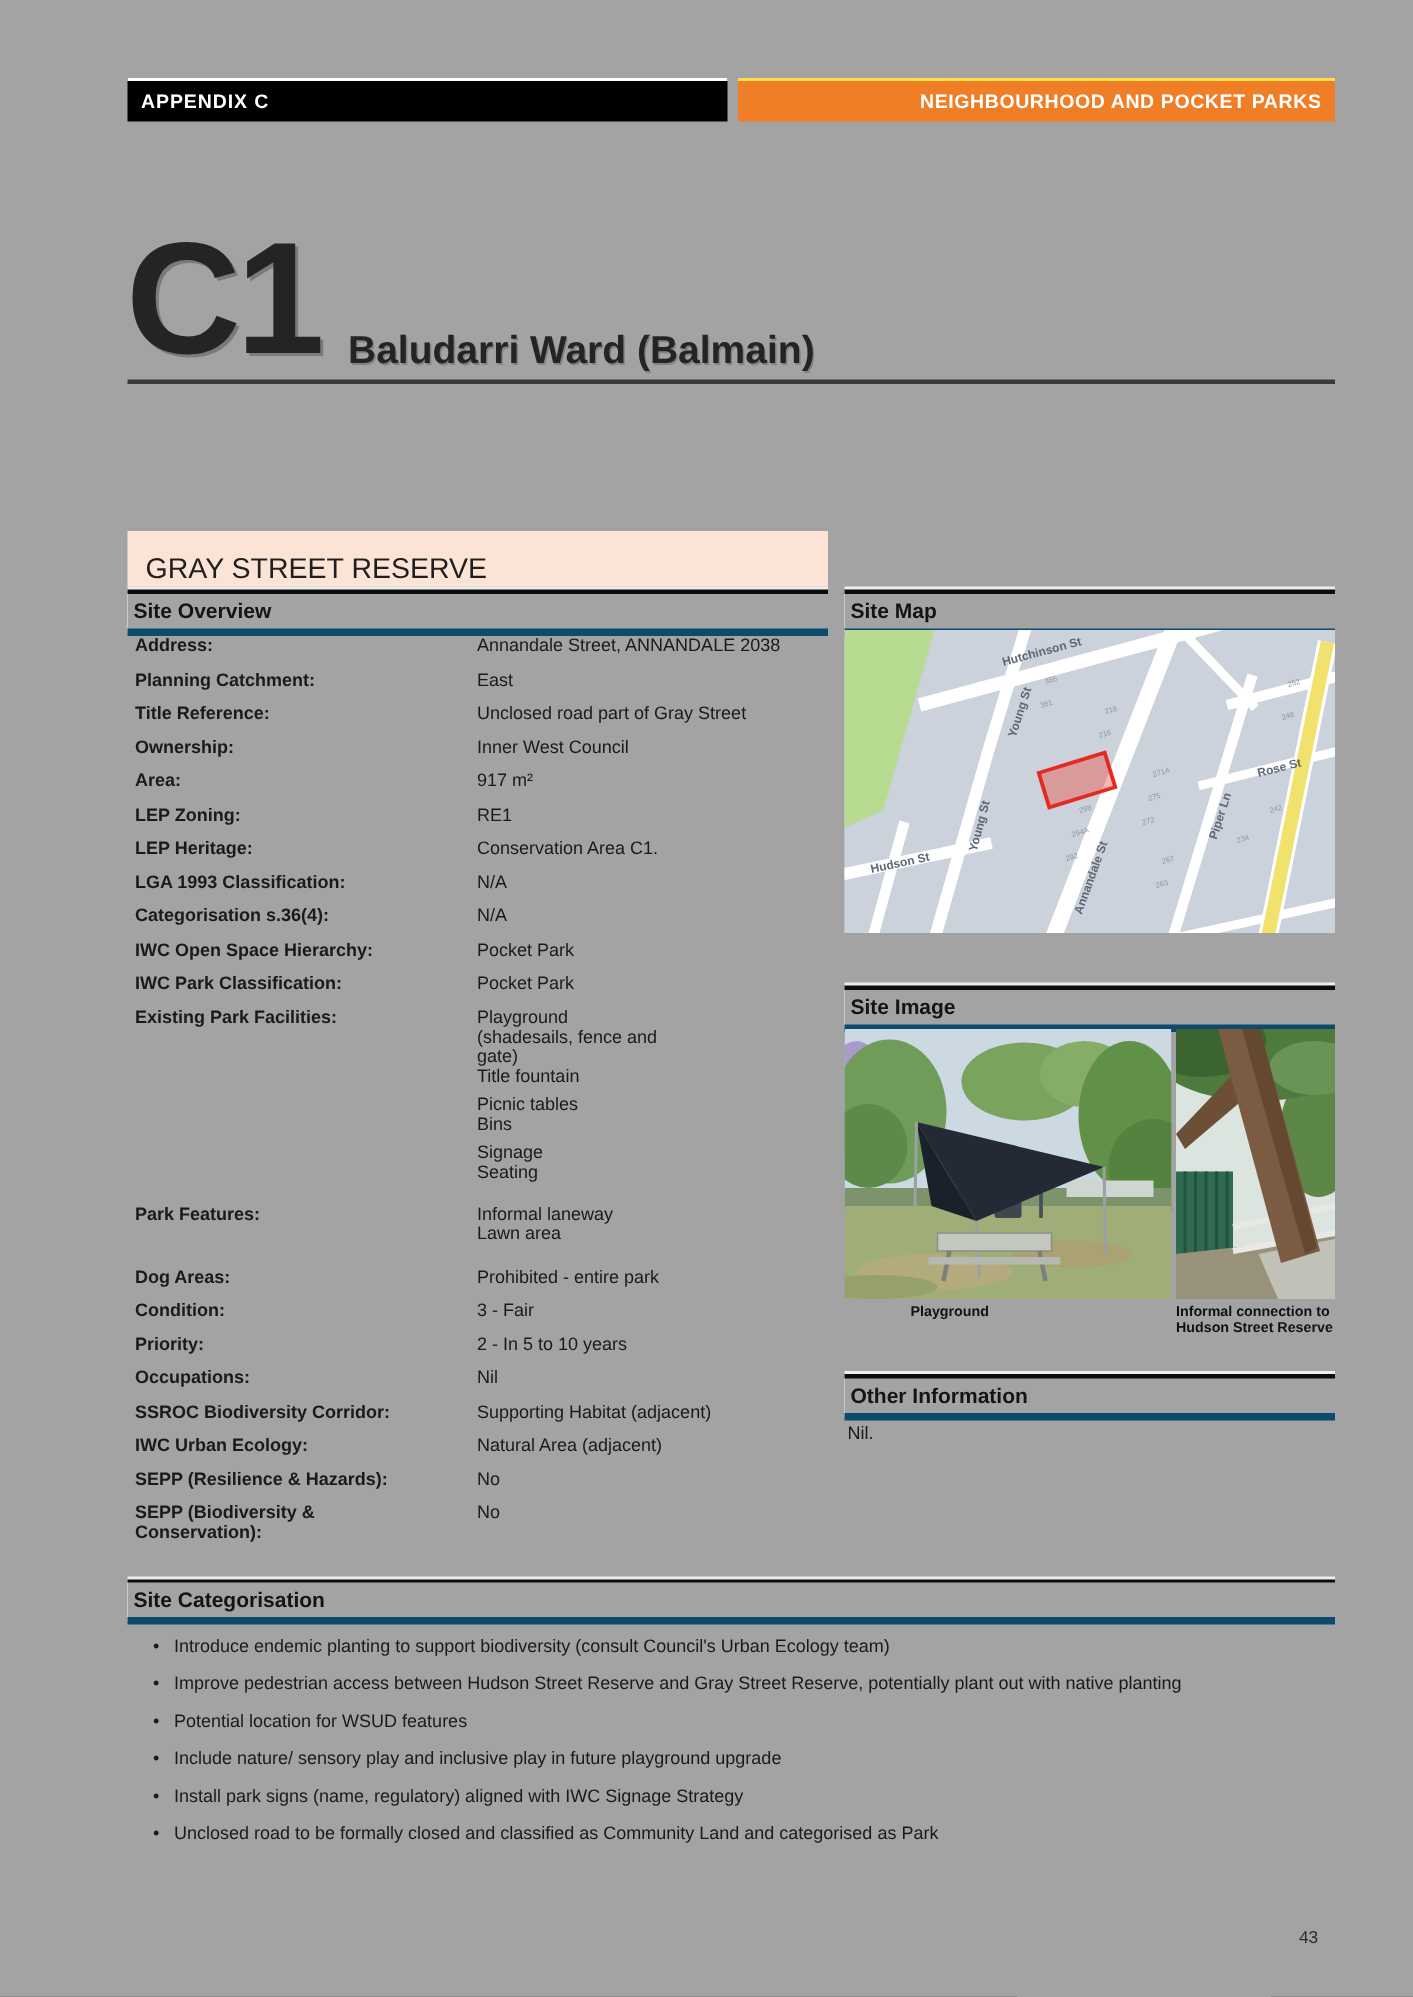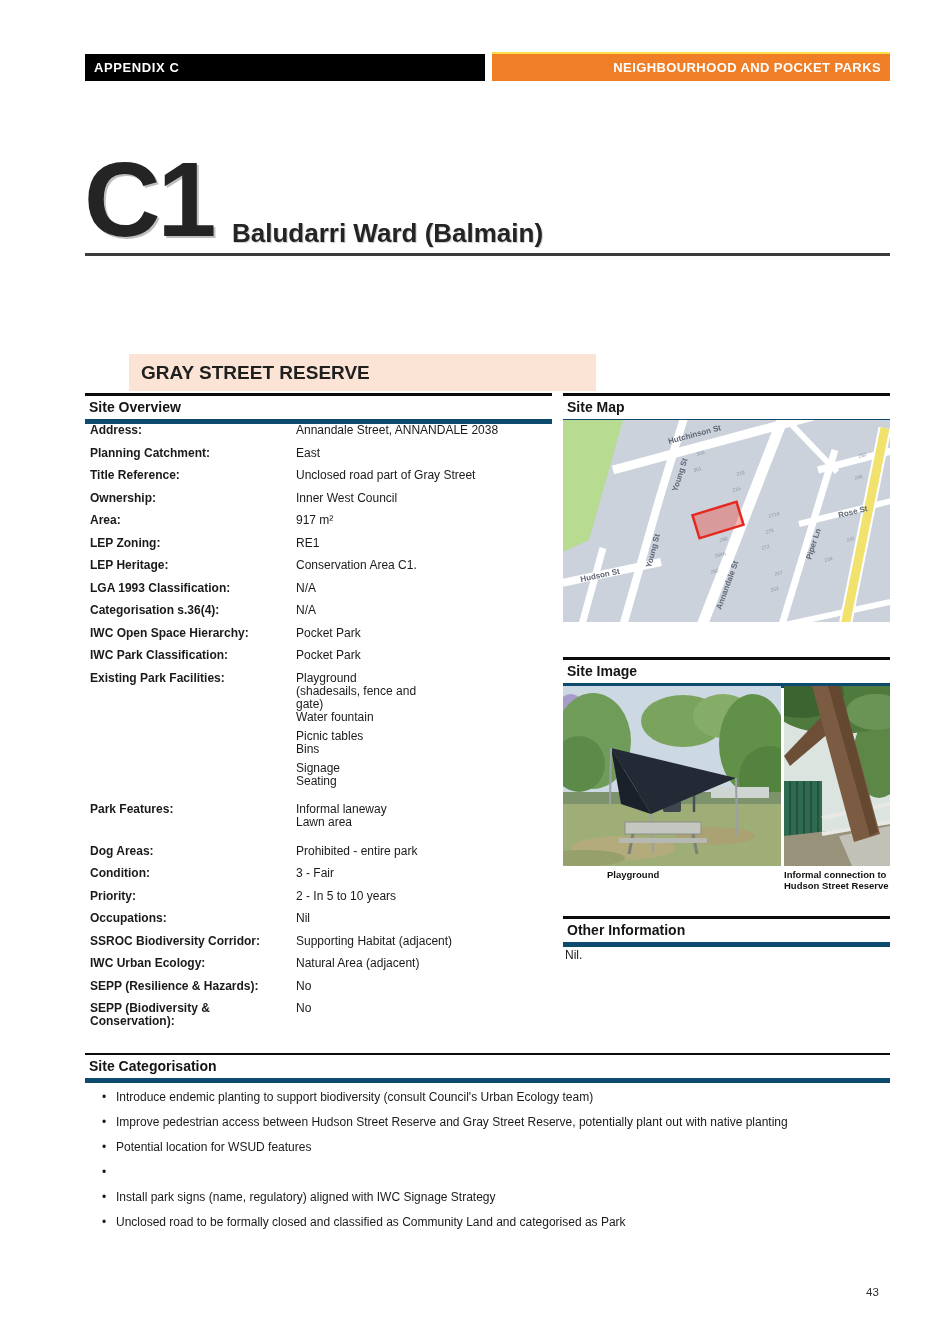--- a/index.html
+++ b/index.html
@@ -1,19 +1,19 @@
 <!DOCTYPE html>
 <html><head>
 <meta charset="utf-8">
 <style>
   * { box-sizing: border-box; margin: 0; padding: 0; }
   html,body { background:#7f7f7f; }
   .page {
     position: relative; width: 942px; height: 1331px;
-    background: #ffffff; overflow: hidden;
+    background: #a3a3a3; overflow: hidden;
     font-family: "Liberation Sans", sans-serif; color: #1a1a1a;
   }
   
   .hdr-black {
     position:absolute; left:85px; top:52px; width:400px; height:29px;
     background:#000; border-top:2px solid #fff;
     color:#fff; font-size:13px; font-weight:bold; letter-spacing:.6px;
     display:flex; align-items:center; padding-left:9px;
   }
   .hdr-orange {
@@ -24,39 +24,39 @@
   }
   
   .code { position:absolute; left:84px; top:146px; font-size:106px; font-weight:bold;
           line-height:1; letter-spacing:-3px; color:#242424; text-shadow:2px 2px 0 rgba(0,0,0,.25); }
   .ward { position:absolute; left:232px; top:218px; font-size:26px; font-weight:bold; color:#242424;
           text-shadow:1px 1px 0 rgba(0,0,0,.2); }
   .title-rule { position:absolute; left:85px; top:253px; width:805px; height:3px; background:#3a3a3a; }
   
   .banner {
     position:absolute; left:85px; top:354px; width:467px; height:37px;
-    background:#FBE4D5; display:flex; align-items:center; padding-left:12px;
-    font-size:19px; font-weight:bold; color:#1f1f1f;margin-left:44px;
+    background:#FBE4D5; display:flex; align-items:flex-end; padding-left:12px;
+    font-size:19px; font-weight:normal; color:#1f1f1f;
   }
   
   .sec-head {
     position:absolute; font-size:14px; font-weight:bold; color:#141414;
     border-top:3px solid #0c0c0c; border-bottom:5px solid #0c4a6e;
     padding:3px 0 4px 4px; box-shadow:0 -2px 0 rgba(255,255,255,.8);
   }
   #ov-head    { left:85px;  top:393px;  width:467px; }
   #map-head   { left:563px; top:393px;  width:327px; }
   #img-head   { left:563px; top:657px;  width:327px; }
   #other-head { left:563px; top:916px;  width:327px; }
   #rec-head   { left:85px;  top:1053px; width:805px; border-top-width:2px; }
   
   .ov-table { position:absolute; left:90px; top:424px; width:462px; font-size:12px; line-height:13px; }
   .row { display:flex; margin-bottom:9.5px; }
   .lbl { width:206px; flex:none; font-weight:bold; padding-right:10px; }
-  .val { flex:1; }
+  .val { flex:1;margin-left:22px; }
   .pair { display:flex; margin-bottom:6px;flex-direction:column; }
   .p1 { width:134px; flex:none; padding-right:8px; }
   .p2 { flex:1; }
   
   .map-box { position:absolute; left:563px; top:420px; width:327px; height:202px; background:#cbd2dc; }
   .map-box svg { display:block; }
   
   .photo { position:absolute; top:686px; height:180px; overflow:hidden; }
   .photo1 { left:563px; width:218px; }
   .photo2 { left:784px; width:106px; }
@@ -136,21 +136,21 @@
     <div class="row">
         <span class="lbl">IWC Park Classification:</span>
         <span class="val">Pocket Park</span>
       </div>
 
     <div class="row">
       <span class="lbl">Existing Park Facilities:</span>
       <span class="val">
         <span class="pair">
             <span class="p1">Playground (shadesails, fence and gate)</span>
-            <span class="p2">Water fountain</span>
+            <span class="p2">Title fountain</span>
           </span>
         <span class="pair">
             <span class="p1">Picnic tables</span>
             <span class="p2">Bins</span>
           </span>
         <span class="pair">
             <span class="p1">Signage</span>
             <span class="p2">Seating</span>
           </span>
       </span>
@@ -316,20 +316,21 @@
     <div class="rec-item">
         <span class="bullet">•</span>
         <span>Improve pedestrian access between Hudson Street Reserve and Gray Street Reserve, potentially plant out with native planting</span>
       </div>
     <div class="rec-item">
         <span class="bullet">•</span>
         <span>Potential location for WSUD features</span>
       </div>
     <div class="rec-item">
         <span class="bullet">•</span>
+        <span>Include nature/ sensory play and inclusive play in future playground upgrade</span>
       </div>
     <div class="rec-item">
         <span class="bullet">•</span>
         <span>Install park signs (name, regulatory) aligned with IWC Signage Strategy</span>
       </div>
     <div class="rec-item">
         <span class="bullet">•</span>
         <span>Unclosed road to be formally closed and classified as Community Land and categorised as Park</span>
       </div>
   </div>

